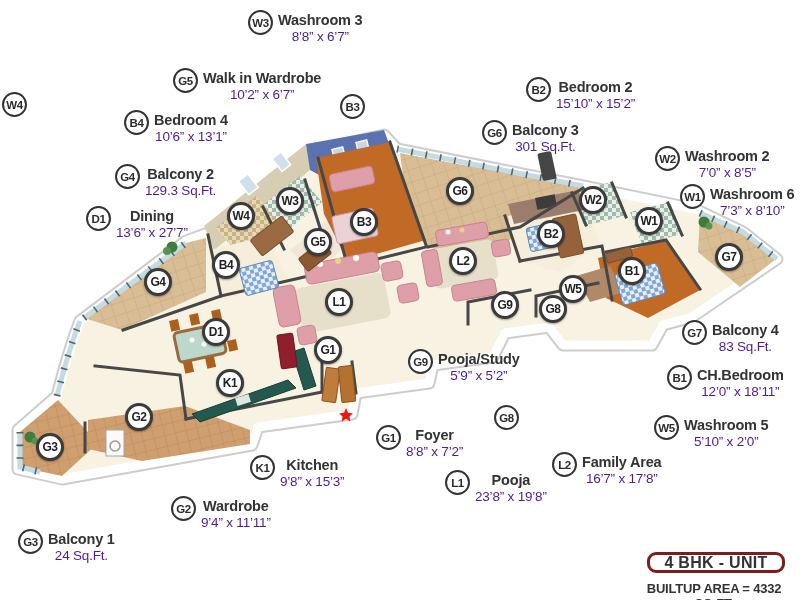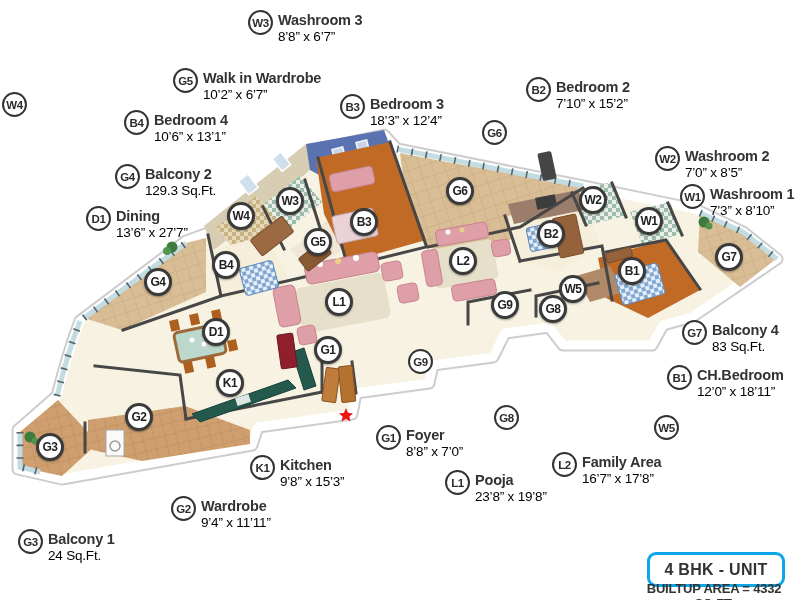--- a/index.html
+++ b/index.html
@@ -5,32 +5,32 @@
   html,body{margin:0;padding:0;background:#fff;}
   body{width:800px;height:600px;overflow:hidden;font-family:"Liberation Sans",sans-serif;}
   .stage{position:relative;width:800px;height:600px;background:#fff;}
   svg.plan{position:absolute;left:0;top:0;}
 
   
   .callout{position:absolute;display:flex;gap:5px;align-items:flex-start;color:#333;}
   .badge{width:25px;height:25px;border:2.5px solid #333;border-radius:50%;background:#fff;
          display:flex;align-items:center;justify-content:center;
          font-size:11.5px;font-weight:bold;color:#2c2c2c;box-sizing:border-box;letter-spacing:-0.4px;flex:none;}
-  .ctext{display:flex;flex-direction:column;padding-top:3px;}
+  .ctext{display:flex;flex-direction:column;align-items:center;padding-top:3px;}
   .cname{font-size:14.5px;font-weight:bold;line-height:1.05;white-space:nowrap;letter-spacing:-0.2px;}
-  .cdims{font-size:13.5px;font-weight:normal;line-height:1.35;white-space:nowrap;letter-spacing:-0.2px;color:#000000;}
+  .cdims{font-size:13.5px;font-weight:normal;line-height:1.35;white-space:nowrap;letter-spacing:-0.2px;color:#4c1d95;}
 
   
   .pmarker{position:absolute;width:28px;height:28px;border:3px solid #3a3a3a;border-radius:50%;background:#fff;
            display:flex;align-items:center;justify-content:center;
            font-size:12px;font-weight:bold;color:#222;box-sizing:border-box;
            box-shadow:0 1px 2px rgba(0,0,0,.35);letter-spacing:-0.4px;}
 
   
-  .unitbox{position:absolute;left:647px;top:552px;width:138px;height:35px;border:3px solid #0ea5e9;border-radius:9px;
+  .unitbox{position:absolute;left:647px;top:552px;width:138px;height:21px;border:3px solid #7f1d1d;border-radius:9px;
            background:#fff;display:flex;align-items:center;justify-content:center;
            font-weight:bold;font-size:16px;color:#333;box-sizing:border-box;letter-spacing:0.3px;}
   .builtup{position:absolute;left:628px;top:581px;width:172px;text-align:center;
            font-weight:bold;font-size:13px;color:#333;letter-spacing:-0.2px;}
 </style>
 </head>
 <body>
 
 <div class="stage">
 
@@ -252,53 +252,53 @@
   </div>
   <div class="callout" style="left:124px;top:110px">
     <span class="badge">B4</span>
     <span class="ctext">
         <span class="cname">Bedroom 4</span>
         <span class="cdims">10’6” x 13’1”</span>
       </span>
   </div>
   <div class="callout" style="left:340px;top:94px">
     <span class="badge">B3</span>
-    <span class="ctext">
-        <span class="cname">Bedroom 3</span>
-        <span class="cdims">18’3” x 12’4”</span>
-      </span>
   </div>
   <div class="callout" style="left:526px;top:77px">
     <span class="badge">B2</span>
     <span class="ctext">
         <span class="cname">Bedroom 2</span>
-        <span class="cdims">7’10” x 15’2”</span>
+        <span class="cdims">15’10” x 15’2”</span>
       </span>
   </div>
   <div class="callout" style="left:115px;top:164px">
     <span class="badge">G4</span>
     <span class="ctext">
         <span class="cname">Balcony 2</span>
         <span class="cdims">129.3 Sq.Ft.</span>
       </span>
   </div>
   <div class="callout" style="left:482px;top:120px">
     <span class="badge">G6</span>
+    <span class="ctext">
+        <span class="cname">Balcony 3</span>
+        <span class="cdims">301 Sq.Ft.</span>
+      </span>
   </div>
   <div class="callout" style="left:655px;top:146px">
     <span class="badge">W2</span>
     <span class="ctext">
         <span class="cname">Washroom 2</span>
         <span class="cdims">7’0” x 8’5”</span>
       </span>
   </div>
   <div class="callout" style="left:680px;top:184px">
     <span class="badge">W1</span>
     <span class="ctext">
-        <span class="cname">Washroom 1</span>
+        <span class="cname">Washroom 6</span>
         <span class="cdims">7’3” x 8’10”</span>
       </span>
   </div>
   <div class="callout" style="left:86px;top:206px">
     <span class="badge">D1</span>
     <span class="ctext">
         <span class="cname">Dining</span>
         <span class="cdims">13’6” x 27’7”</span>
       </span>
   </div>
@@ -311,32 +311,40 @@
   </div>
   <div class="callout" style="left:667px;top:365px">
     <span class="badge">B1</span>
     <span class="ctext">
         <span class="cname">CH.Bedroom</span>
         <span class="cdims">12’0” x 18’11”</span>
       </span>
   </div>
   <div class="callout" style="left:654px;top:415px">
     <span class="badge">W5</span>
+    <span class="ctext">
+        <span class="cname">Washroom 5</span>
+        <span class="cdims">5’10” x 2’0”</span>
+      </span>
   </div>
   <div class="callout" style="left:408px;top:349px">
     <span class="badge">G9</span>
+    <span class="ctext">
+        <span class="cname">Pooja/Study</span>
+        <span class="cdims">5’9” x 5’2”</span>
+      </span>
   </div>
   <div class="callout" style="left:494px;top:405px">
     <span class="badge">G8</span>
   </div>
   <div class="callout" style="left:376px;top:425px">
     <span class="badge">G1</span>
     <span class="ctext">
         <span class="cname">Foyer</span>
-        <span class="cdims">8’8” x 7’0”</span>
+        <span class="cdims">8’8” x 7’2”</span>
       </span>
   </div>
   <div class="callout" style="left:552px;top:452px">
     <span class="badge">L2</span>
     <span class="ctext">
         <span class="cname">Family Area</span>
         <span class="cdims">16’7” x 17’8”</span>
       </span>
   </div>
   <div class="callout" style="left:445px;top:470px">

